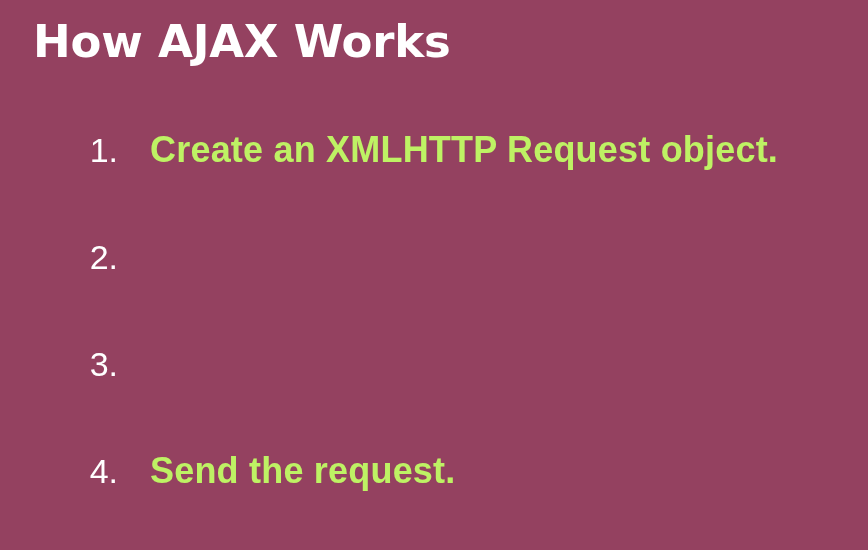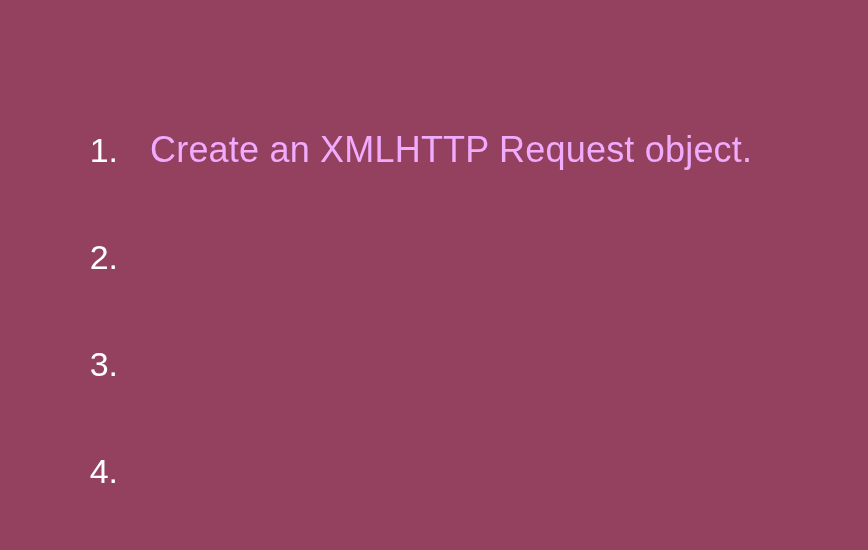--- a/index.html
+++ b/index.html
@@ -65,47 +65,49 @@
     font-weight: 400;
     line-height: 44px;
     color: #ffffff;
     white-space: nowrap;
   }
 
   .step-text {
     margin-left: 32px;
     font-family: "Liberation Sans", sans-serif;
     font-size: 36px;
-    font-weight: 400;
+    font-weight: 700;
     line-height: 44px;
     letter-spacing: 0.2px;
-    color: #f0abfc;
+    color: #bef264;
     white-space: nowrap;
   }
 </style>
 </head>
 <body>
 
 <div class="slide">
 
+  <h1 class="slide-title">How AJAX Works</h1>
 
   <ol class="steps-list">
 
     <li class="step-item">
       <span class="step-number">1.</span>
       <span class="step-text">Create an XMLHTTP Request object.</span>
     </li>
 
     <li class="step-item">
       <span class="step-number">2.</span>
     </li>
 
     <li class="step-item">
       <span class="step-number">3.</span>
     </li>
 
     <li class="step-item">
       <span class="step-number">4.</span>
+      <span class="step-text">Send the request.</span>
     </li>
 
   </ol>
 
 </div>
 
 </body></html>

